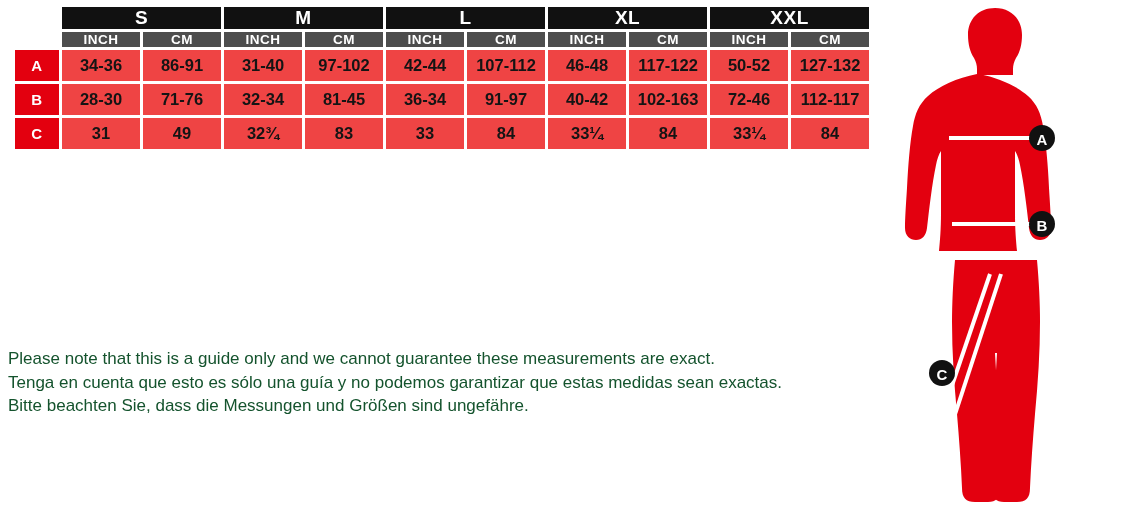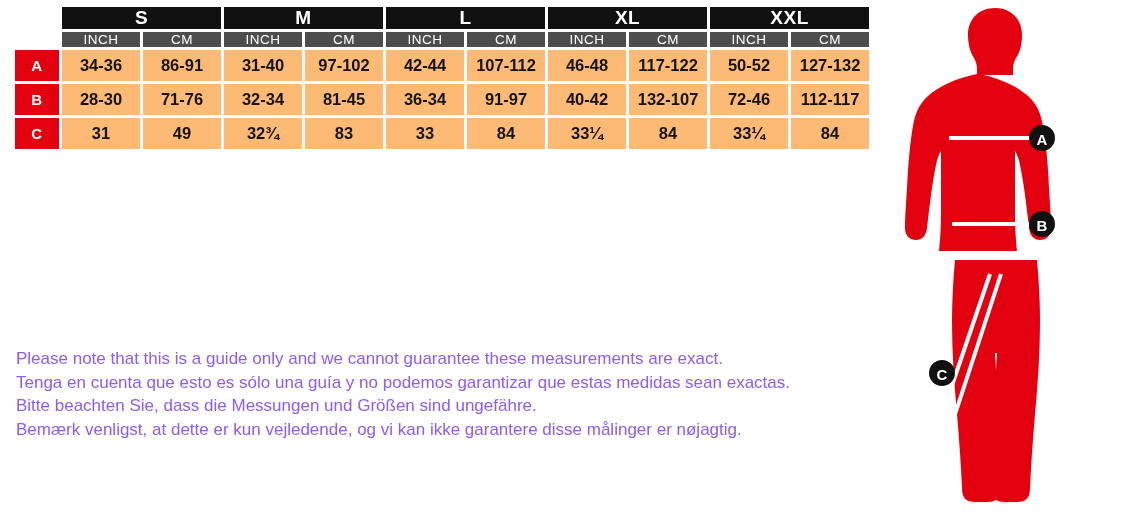--- a/index.html
+++ b/index.html
@@ -55,49 +55,49 @@
     font-weight: bold;
     font-size: 19px;
     text-align: center;
     padding: 7px 0 8px 0;
     letter-spacing: 0.5px;
   }
 
   .unit-head {
     background: #4d4d4d;
     color: #ffffff;
-    font-weight: normal;
+    font-weight: bold;
     font-size: 13.5px;
     text-align: center;
     padding: 6px 0 6px 0;
     letter-spacing: 0.5px;
   }
 
   .val {
-    background: #fdba74;
+    background: #ef4444;
     color: #141414;
     font-weight: bold;
     font-size: 16.5px;
     text-align: center;
     padding: 8px 0 8px 0;
     white-space: nowrap;
   }
 
   
   #notes {
     position: absolute;
     left: 8px;
     top: 348px;
     width: 880px;
   }
   #notes p {
-    margin: 0 0 1px 8px;
+    margin: 0 0 1px 0;
     font-size: 17px;
     line-height: 1.33;
-    color: #8b5cf6;
+    color: #14532d;
     white-space: nowrap;
   }
 
   
   #figure {
     position: absolute;
     right: 6px;
     top: 0;
     width: 250px;
     height: 516px;
@@ -173,21 +173,21 @@
         <td class="row-label-cell">
           <div class="row-label">B</div>
         </td>
         <td class="val">28-30</td>
         <td class="val">71-76</td>
         <td class="val">32-34</td>
         <td class="val">81-45</td>
         <td class="val">36-34</td>
         <td class="val">91-97</td>
         <td class="val">40-42</td>
-        <td class="val">132-107</td>
+        <td class="val">102-163</td>
         <td class="val">72-46</td>
         <td class="val">112-117</td>
       </tr>
 
       <tr>
         <td class="row-label-cell">
           <div class="row-label">C</div>
         </td>
         <td class="val">31</td>
         <td class="val">49</td>
@@ -201,21 +201,20 @@
         <td class="val">84</td>
       </tr>
     </tbody>
   </table>
 </div>
 
 <div id="notes">
   <p>Please note that this is a guide only and we cannot guarantee these measurements are exact.</p>
   <p>Tenga en cuenta que esto es sólo una guía y no podemos garantizar que estas medidas sean exactas.</p>
   <p>Bitte beachten Sie, dass die Messungen und Größen sind ungefähre.</p>
-  <p>Bemærk venligst, at dette er kun vejledende, og vi kan ikke garantere disse målinger er nøjagtig.</p>
 </div>
 
 <div id="figure">
   <svg width="250" height="516" viewBox="0 0 250 516" xmlns="http://www.w3.org/2000/svg">
     <g fill="#e3000f">
 
       <path d="M125 8
                c-16 0 -27 11 -27 27
                c0 9 2 17 6 23
                c2 4 3 7 3 11

